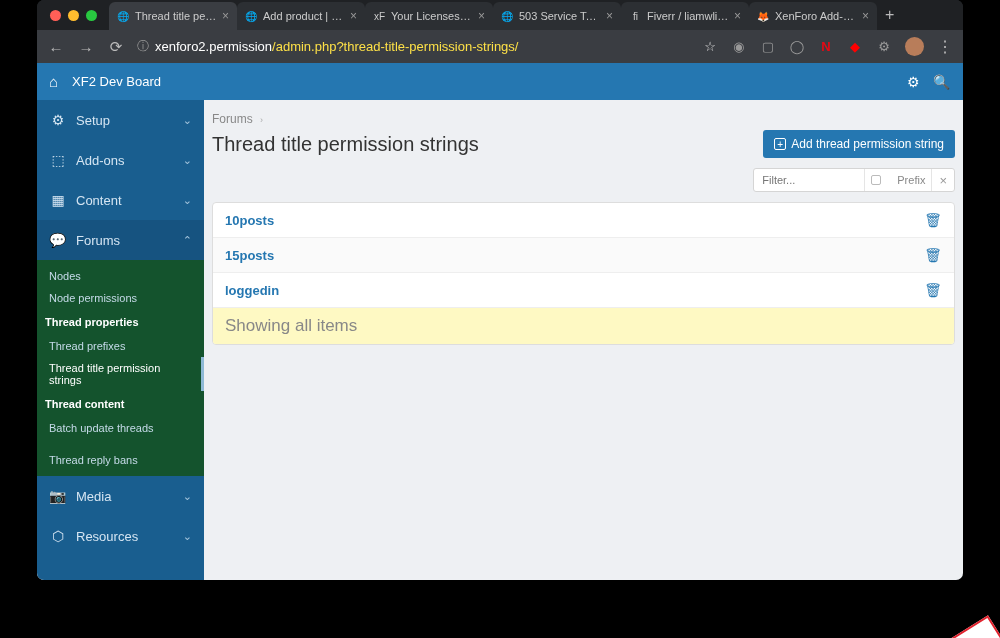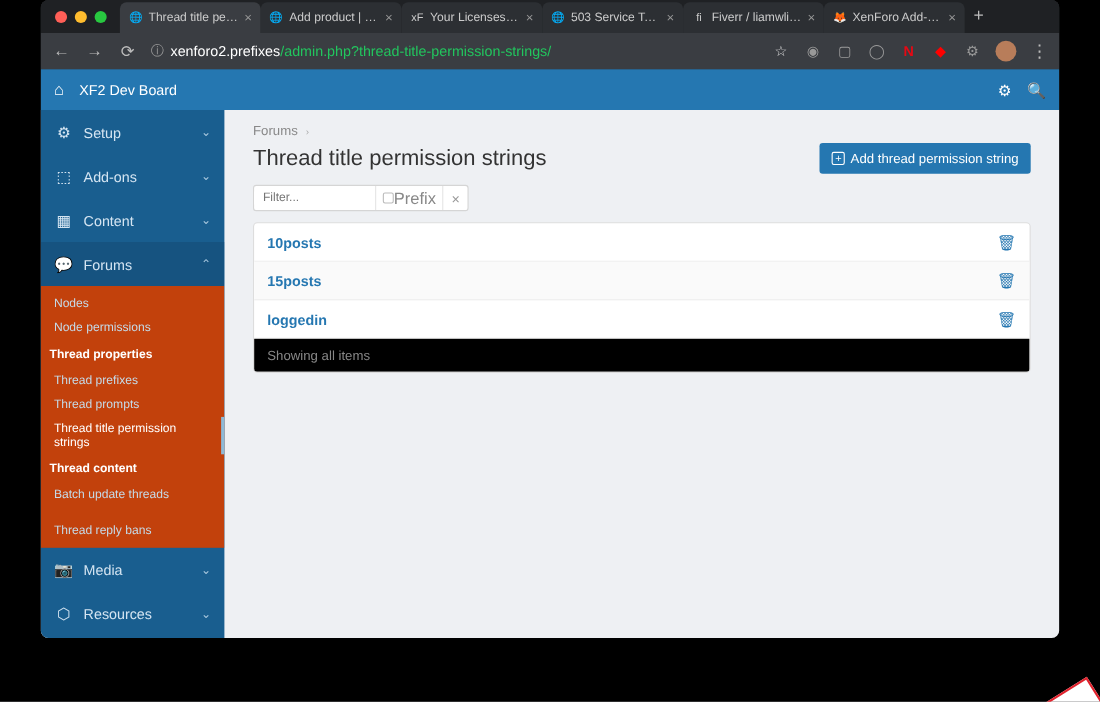--- a/index.html
+++ b/index.html
@@ -14,65 +14,65 @@
 .tab.active{background:#3a3d42}
 .tab-ico{width:13px;height:13px;display:flex;align-items:center;justify-content:center;font-size:10px}
 .tab-txt{white-space:nowrap;overflow:hidden;text-overflow:ellipsis;flex:1}
 .tab-x{color:#999;font-size:12px;cursor:pointer}
 .newtab{color:#bbb;font-size:16px;padding:0 8px;cursor:pointer}
 .urlbar{height:33px;background:#3a3d42;display:flex;align-items:center;padding:0 10px;gap:12px}
 .navbtn{color:#bbb;font-size:15px;cursor:pointer;width:18px;text-align:center}
 .url{flex:1;display:flex;align-items:center;gap:6px;font-size:13px;color:#ccc}
 .url-ico{color:#999;font-size:12px}
 .url-domain{color:#fff}
-.url-path{color:#22c55e}
+.url-path{color:#fde047}
 .omni-icons{display:flex;gap:13px;align-items:center}
 .omni-ico{width:16px;height:16px;color:#999;font-size:13px;cursor:pointer;display:flex;align-items:center;justify-content:center}
 .omni-ico.star{color:#ddd}
 .omni-ico.red{color:#e50914;font-weight:bold}
 .omni-ico.orange{color:#ff0000}
 .avatar{width:19px;height:19px;border-radius:50%;background:#b87d5a}
 .menu3{color:#bbb;font-size:16px;cursor:pointer}
 .app{position:absolute;top:63px;left:0;right:0;bottom:0;display:flex;flex-direction:column}
 .appheader{height:37px;background:#2577b1;display:flex;align-items:center;padding:0 12px;gap:14px}
 .home-ico{color:#fff;font-size:15px;cursor:pointer}
 .appname{color:#fff;font-size:13px;font-weight:500}
 .hdr-right{margin-left:auto;display:flex;gap:14px;align-items:center}
 .hdr-ico{color:#fff;font-size:14px;cursor:pointer}
 .appbody{flex:1;display:flex;background:#eef0f3}
 .sidebar{width:167px;background:#195e8f;overflow-y:auto;color:#fff}
 .navsec{display:flex;align-items:center;padding:12px 12px;cursor:pointer;font-size:13px;color:#d5e5f2;position:relative}
 .navsec.open{background:#165380}
 .nav-ico{width:18px;margin-right:9px;font-size:14px;display:flex;align-items:center;justify-content:center}
 .nav-chev{margin-left:auto;font-size:11px;color:#a5c5dc}
-.subgroup{background:#c2410c;padding:5px 0}
+.subgroup{background:#14532d;padding:5px 0}
 .subhead{padding:7px 8px;font-size:11px;color:#fff;font-weight:600}
 .subitem{padding:5px 12px;font-size:11px;color:#c5dae8;cursor:pointer;position:relative}
 .subitem.active{color:#fff}
 .subitem.active::after{content:"";position:absolute;right:0;top:0;bottom:0;width:3px;background:#8fbad6}
-.main{flex:1;padding:12px 26px;overflow-y:auto}
+.main{flex:1;padding:12px 8px;overflow-y:auto}
 .breadcrumb{font-size:12px;color:#6b6b6b;margin-bottom:4px}
 .bc-link{color:#888;cursor:pointer}
 .bc-sep{margin:0 4px;font-size:9px;color:#aaa}
 .pagehead{display:flex;align-items:center;margin-bottom:10px}
 .pagetitle{font-size:20px;color:#333;font-weight:400}
 .addbtn{margin-left:auto;background:#2577b1;color:#fff;border:none;padding:7px 11px;font-size:12px;border-radius:3px;cursor:pointer;display:flex;align-items:center;gap:5px}
 .addbtn-ico{font-size:13px;border:1px solid #fff;width:12px;height:12px;display:flex;align-items:center;justify-content:center;border-radius:2px;font-size:10px}
-.filterbar{display:flex;margin-bottom:10px}
+.filterbar{display:flex;justify-content:flex-end;margin-bottom:10px}
 .filterbox{display:flex;align-items:center;background:#fff;border:1px solid #d5d5d5;border-radius:3px;height:24px;overflow:hidden}
 .filter-input{border:none;padding:0 8px;font-size:11px;width:110px;outline:none}
-.filter-ck{display:flex;align-items:center;padding:0 6px;gap:0;border-left:1px solid #e5e5e5;height:100%;font-size:15px;color:#888;cursor:pointer}
+.filter-ck{display:flex;align-items:center;padding:0 6px;gap:16px;border-left:1px solid #e5e5e5;height:100%;font-size:11px;color:#888;cursor:pointer}
 .ck{width:10px;height:10px;border:1px solid #bbb;border-radius:2px}
 .filter-x{padding:0 7px;color:#999;cursor:pointer;border-left:1px solid #e5e5e5;height:100%;display:flex;align-items:center;font-size:13px}
 .list{background:#fff;border:1px solid #ddd;border-radius:4px;overflow:hidden}
 .row{display:flex;align-items:center;padding:9px 12px;border-bottom:1px solid #eee;cursor:pointer}
 .row:nth-child(even){background:#fafafa}
 .row-lbl{color:#2577b1;font-size:13px;font-weight:600}
 .row-del{margin-left:auto;color:#2577b1;cursor:pointer;font-size:14px}
-.footer{padding:8px 12px;font-size:12px;color:#888;background:#000000}
+.footer{padding:8px 12px;font-size:17px;color:#888;background:#fef9c3}
 .watermark{position:absolute;bottom:-6px;right:-6px;transform:rotate(-32deg);transform-origin:bottom right;background:#fff;color:#e0232e;font-weight:700;font-size:17px;padding:5px 50px;font-style:italic;border:2px solid #e0232e;letter-spacing:0.3px;z-index:99}
 </style>
 </head>
 <body>
 
 <div class="chrome">
   <div class="titlebar">
     <div class="dots">
       <div class="dot r"></div>
       <div class="dot y"></div>
@@ -111,21 +111,21 @@
         </div>
       </div>
     <div class="newtab">+</div>
   </div>
   <div class="urlbar">
     <span class="navbtn">←</span>
     <span class="navbtn">→</span>
     <span class="navbtn">⟳</span>
     <div class="url">
       <span class="url-ico">ⓘ</span>
-      <span><span class="url-domain">xenforo2.prefixes</span><span class="url-path">/admin.php?thread-title-permission-strings/</span></span>
+      <span><span class="url-domain">xenforo2.permission</span><span class="url-path">/admin.php?thread-title-permission-strings/</span></span>
     </div>
     <div class="omni-icons">
       <span class="omni-ico star">☆</span>
       <span class="omni-ico">◉</span>
       <span class="omni-ico">▢</span>
       <span class="omni-ico">◯</span>
       <span class="omni-ico red">N</span>
       <span class="omni-ico orange">◆</span>
       <span class="omni-ico">⚙</span>
       <div class="avatar"></div>
@@ -162,21 +162,20 @@
           <div class="navsec open">
             <span class="nav-ico">💬</span>
             <span>Forums</span>
             <span class="nav-chev">⌃</span>
           </div>
           <div class="subgroup">
             <div class="subitem">Nodes</div>
             <div class="subitem">Node permissions</div>
             <div class="subhead">Thread properties</div>
             <div class="subitem">Thread prefixes</div>
-            <div class="subitem">Thread prompts</div>
             <div class="subitem active">Thread title permission strings</div>
             <div class="subhead">Thread content</div>
             <div class="subitem">Batch update threads</div>
             <div style="height:10px"></div>
             <div class="subitem">Thread reply bans</div>
           </div>
           <div class="navsec">
             <span class="nav-ico">📷</span>
             <span>Media</span>
             <span class="nav-chev">⌄</span>

